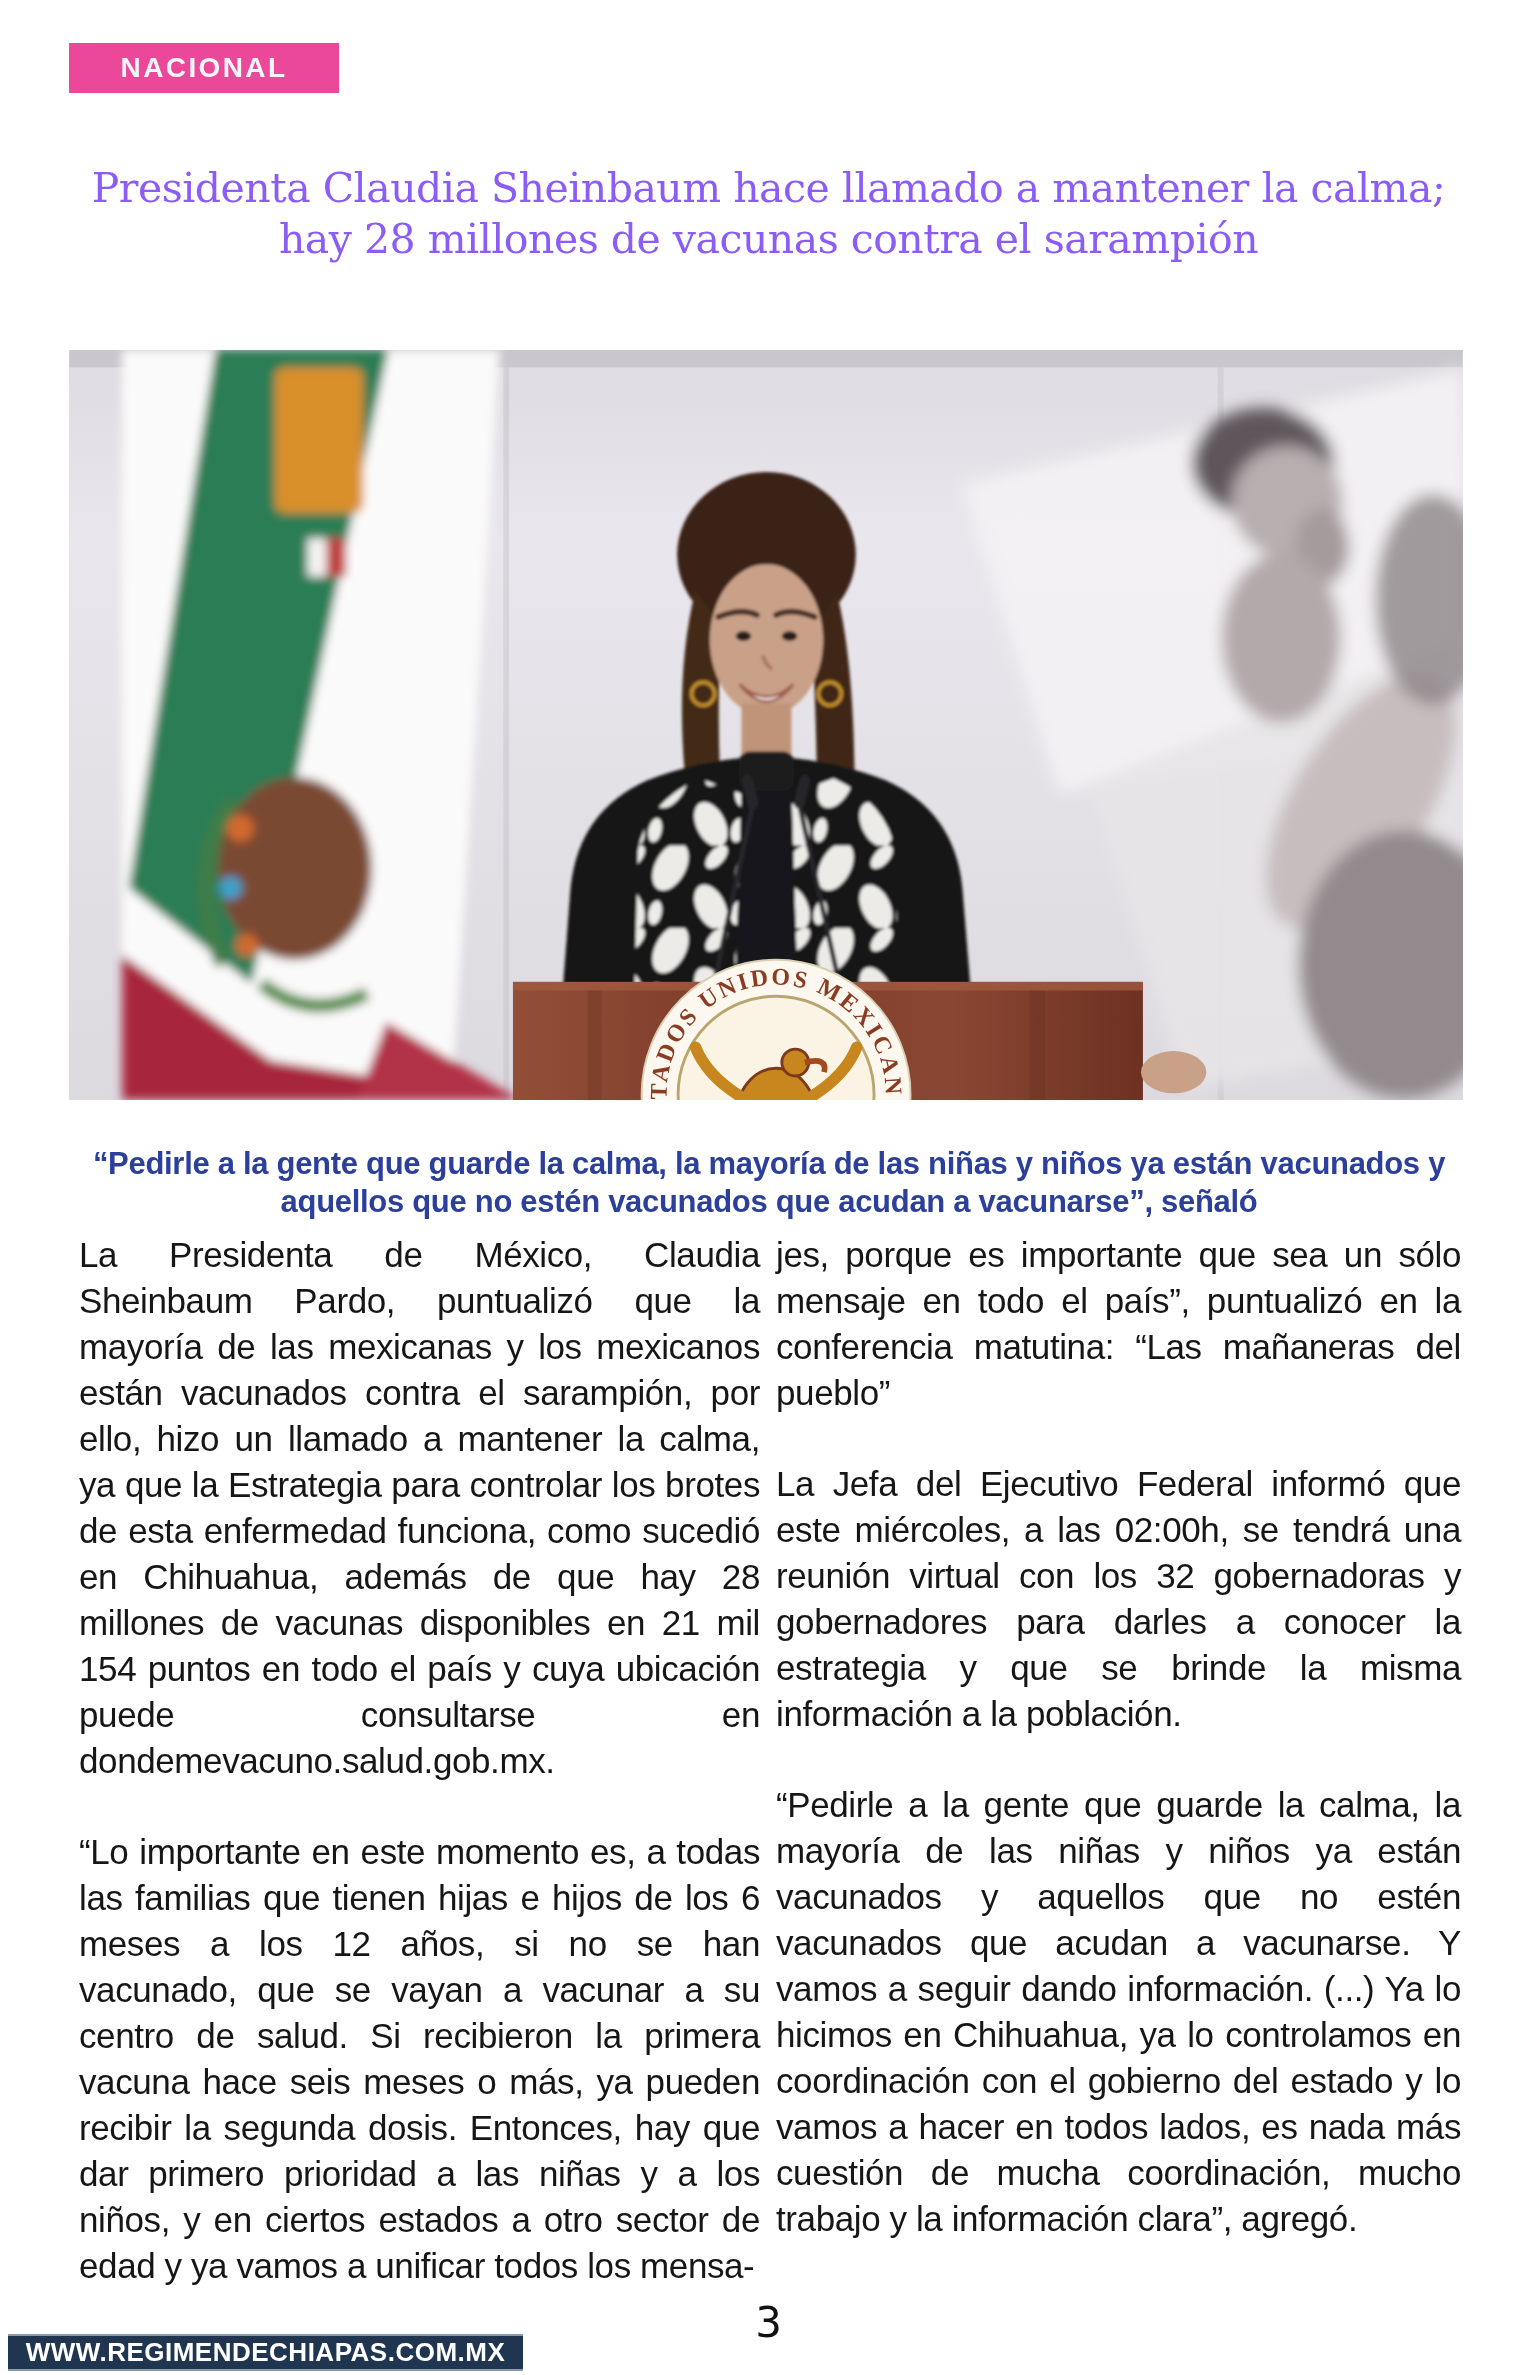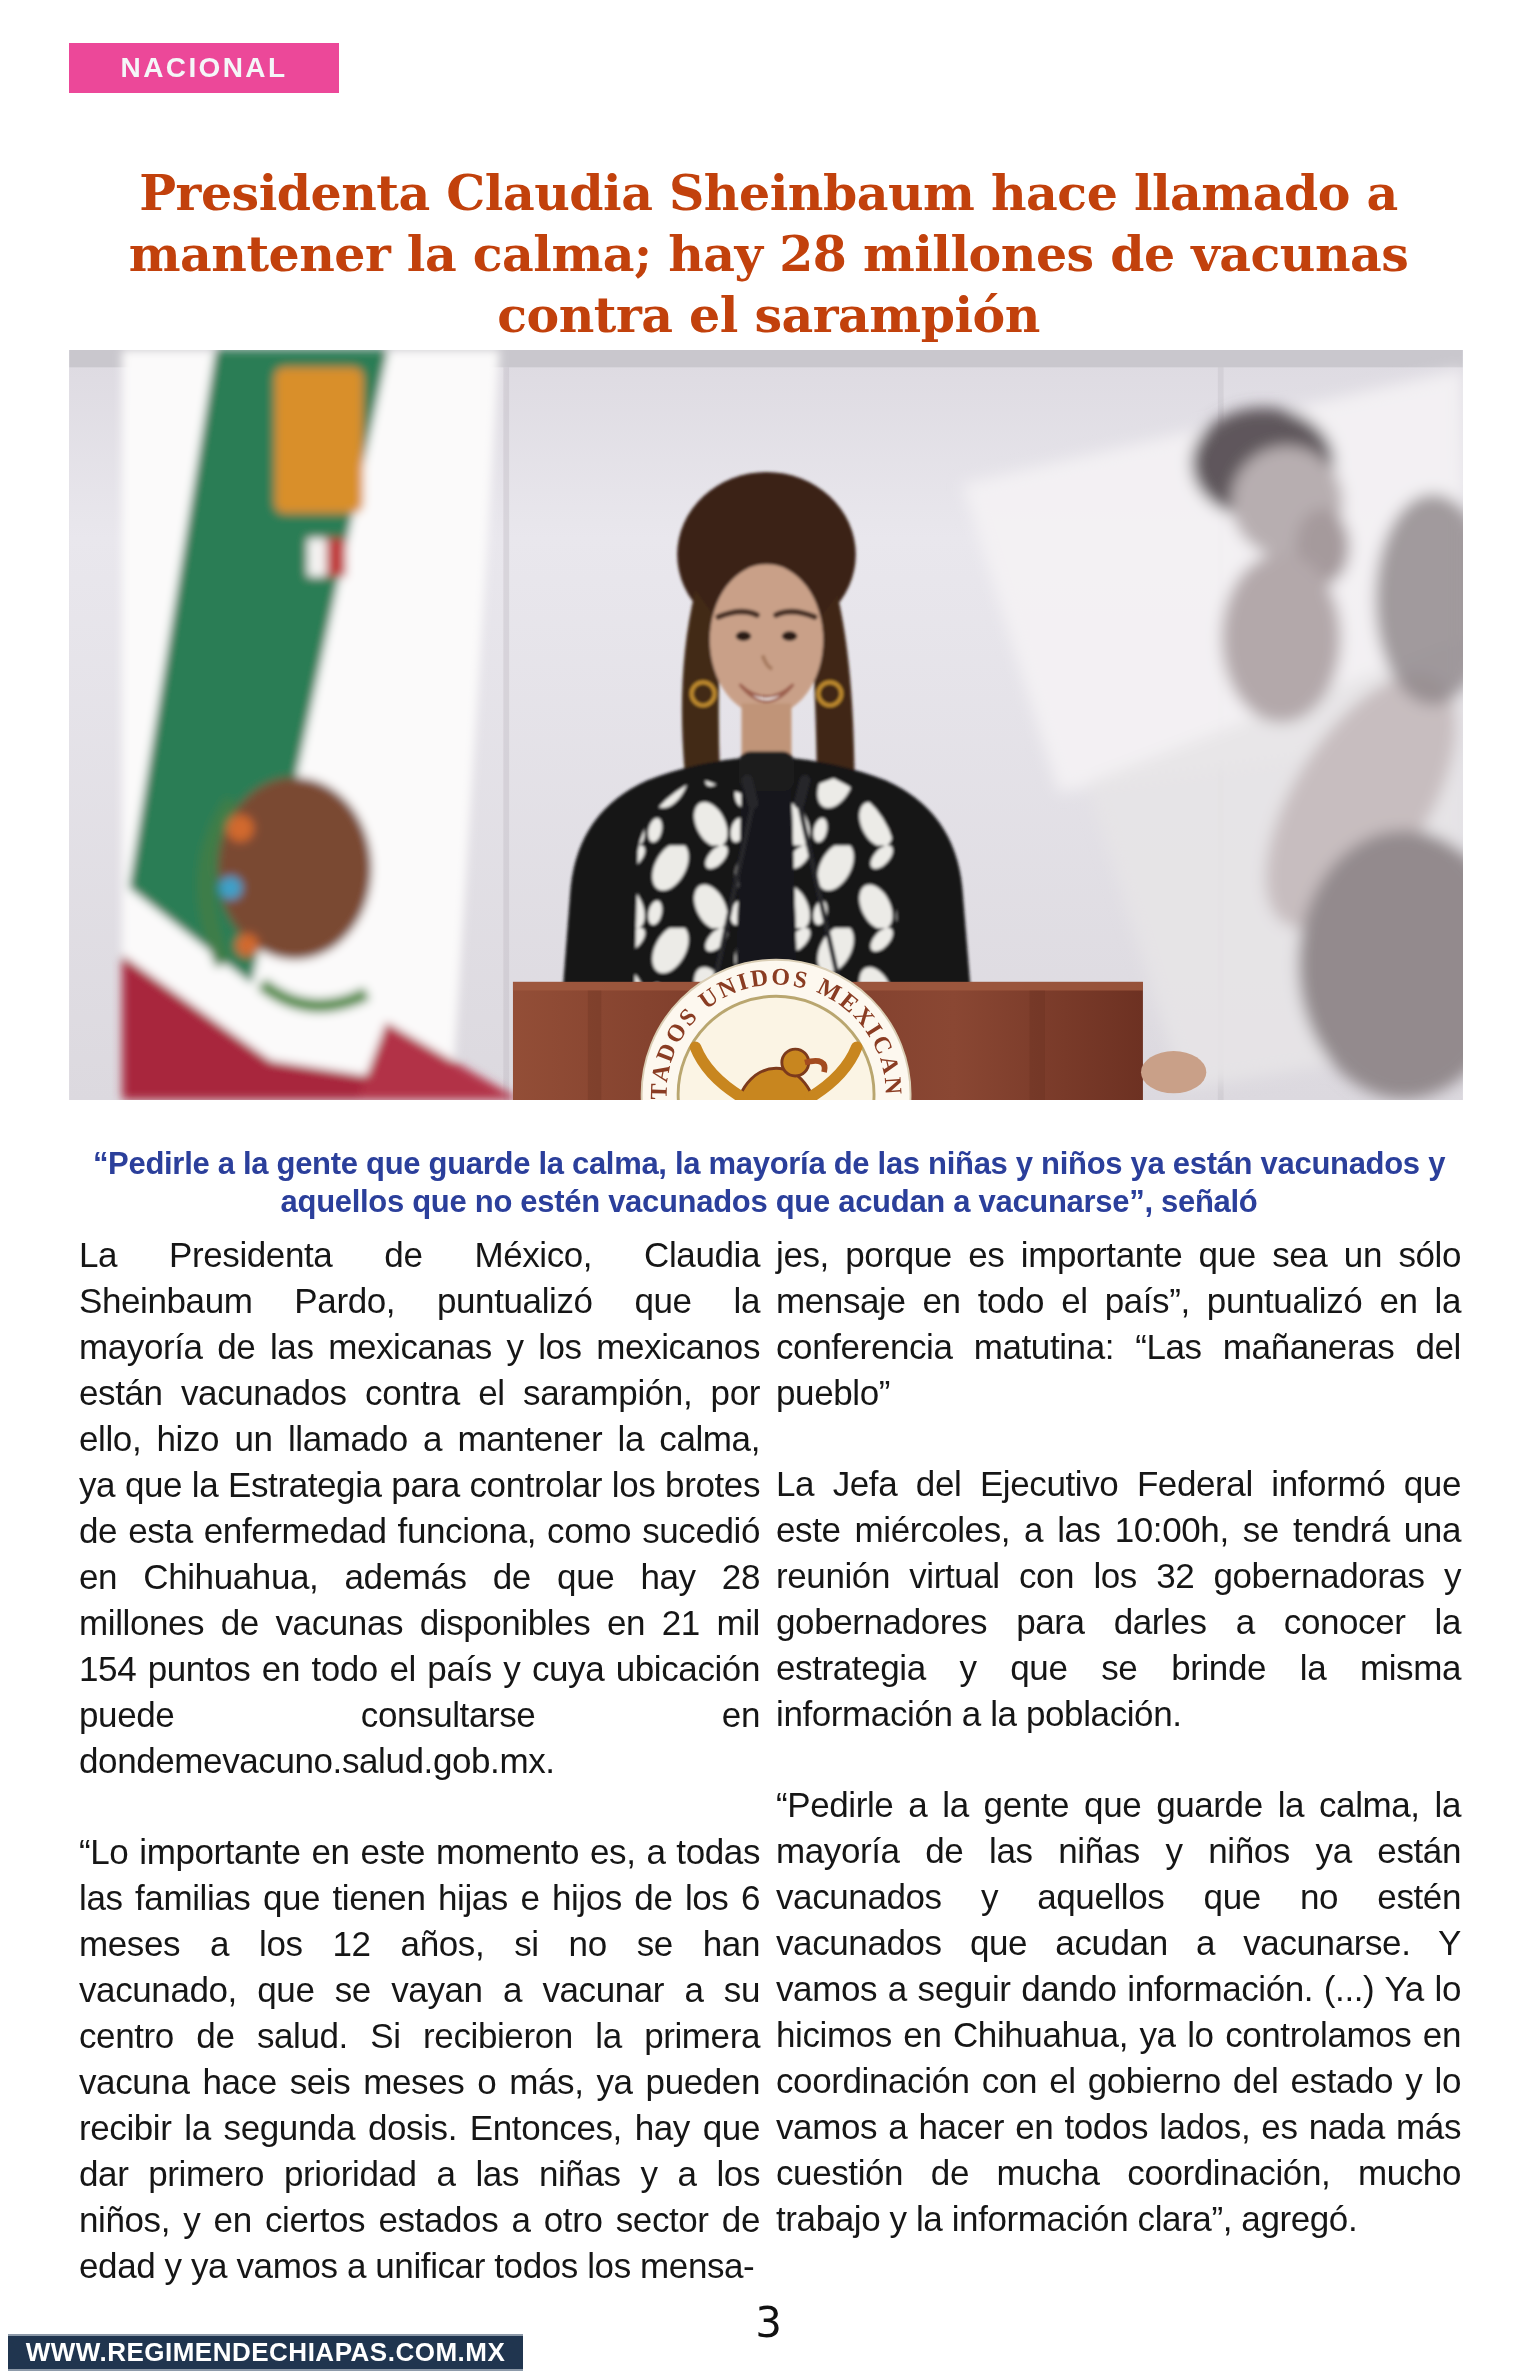--- a/index.html
+++ b/index.html
@@ -2,22 +2,22 @@
 <html lang="es"><head>
 <meta charset="utf-8">
 <style>
   html,body{margin:0;padding:0;background:#ffffff;}
   .page{position:relative;width:1537px;height:2376px;background:#ffffff;overflow:hidden;
         font-family:"Liberation Sans",sans-serif;}
   .section-badge{position:absolute;left:69px;top:43px;width:270px;height:50px;
         background:#ec4899;color:#f4f6f8;display:flex;align-items:center;justify-content:center;
         font-weight:bold;font-size:28px;letter-spacing:2.4px;}
   .headline{position:absolute;left:77px;top:163px;width:1383px;margin:0;text-align:center;
-        font-family:"DejaVu Serif",serif;font-weight:bold;font-size:49px;line-height:1.24;
-        color:#c2410c;letter-spacing:-0.5px;}
+        font-family:"DejaVu Serif",serif;font-weight:normal;font-size:41px;line-height:1.24;
+        color:#8b5cf6;letter-spacing:-0.5px;}
   .photo-wrap{position:absolute;left:69px;top:350px;width:1394px;height:750px;background:#e4e2e8;}
   .photo-wrap svg{display:block;}
   .quote{position:absolute;left:82px;top:1145px;width:1374px;margin:0;text-align:center;
         font-weight:bold;font-size:31px;line-height:1.22;color:#2b3f9b;letter-spacing:-0.3px;}
   .col{position:absolute;top:1232px;color:#161616;font-size:35px;line-height:46px;
         text-align:justify;letter-spacing:-0.4px;hyphens:auto;}
   .col p{margin:0 0 45px 0;}
   .col p:last-child{margin-bottom:0;}
   .col-left{left:69px;width:681px;margin-left:10px;}
   .col-right{left:776px;width:685px;}
@@ -158,21 +158,21 @@
 
   <p class="quote">“Pedirle a la gente que guarde la calma, la mayoría de las niñas y niños ya están vacunados y aquellos que no estén vacunados que acudan a vacunarse”, señaló</p>
 
   <div class="col col-left">
     <p>La Presidenta de México, Claudia Sheinbaum Pardo, puntualizó que la mayoría de las mexicanas y los mexicanos están vacunados contra el sarampión, por ello, hizo un llamado a mantener la calma, ya que la Estrategia para controlar los brotes de esta enfermedad funciona, como sucedió en Chihuahua, además de que hay 28 millones de vacunas disponibles en 21 mil 154 puntos en todo el país y cuya ubicación puede consultarse en dondemevacuno.salud.gob.mx.</p>
     <p>“Lo importante en este momento es, a todas las familias que tienen hijas e hijos de los 6 meses a los 12 años, si no se han vacunado, que se vayan a vacunar a su centro de salud. Si recibieron la primera vacuna hace seis meses o más, ya pueden recibir la segunda dosis. Entonces, hay que dar primero prioridad a las niñas y a los niños, y en ciertos estados a otro sector de edad y ya vamos a unificar todos los mensa-</p>
   </div>
 
   <div class="col col-right">
     <p>jes, porque es importante que sea un sólo mensaje en todo el país”, puntualizó en la conferencia matutina: “Las mañaneras del pueblo”</p>
-    <p>La Jefa del Ejecutivo Federal informó que este miércoles, a las 10:00h, se tendrá una reunión virtual con los 32 gobernadoras y gobernadores para darles a conocer la estrategia y que se brinde la misma información a la población.</p>
+    <p>La Jefa del Ejecutivo Federal informó que este miércoles, a las 02:00h, se tendrá una reunión virtual con los 32 gobernadoras y gobernadores para darles a conocer la estrategia y que se brinde la misma información a la población.</p>
     <p>“Pedirle a la gente que guarde la calma, la mayoría de las niñas y niños ya están vacunados y aquellos que no estén vacunados que acudan a vacunarse. Y vamos a seguir dando información. (...) Ya lo hicimos en Chihuahua, ya lo controlamos en coordinación con el gobierno del estado y lo vamos a hacer en todos lados, es nada más cuestión de mucha coordinación, mucho trabajo y la información clara”, agregó.</p>
   </div>
 
   <div class="page-number">3</div>
 
   <div class="footer-bar">
     <span>WWW.REGIMENDECHIAPAS.COM.MX</span>
   </div>
 
 </div>

